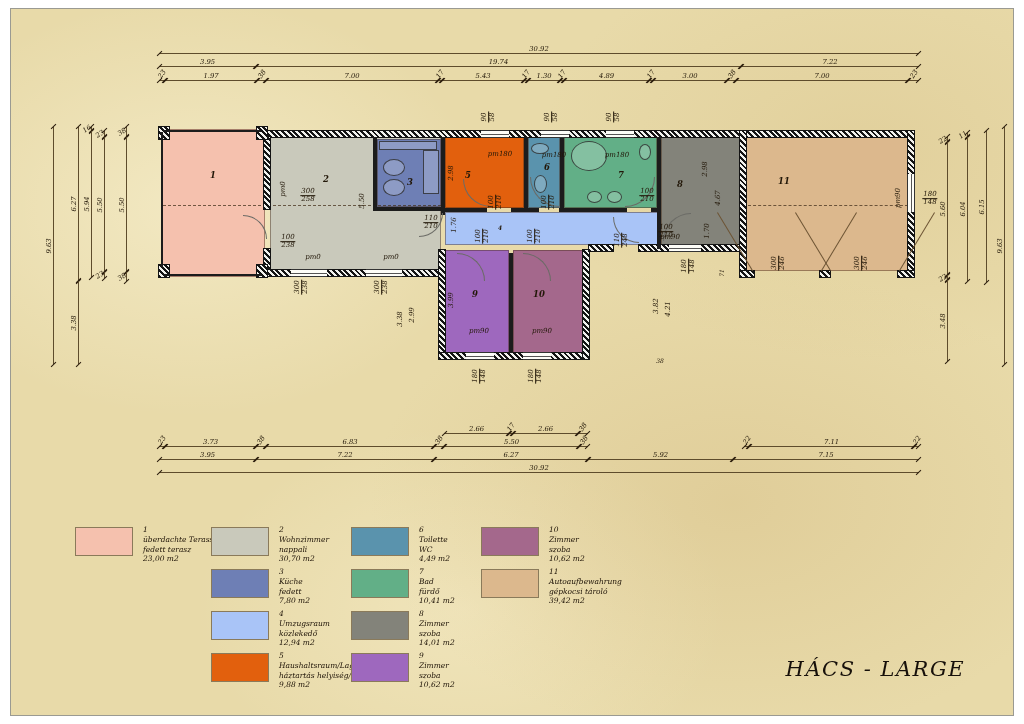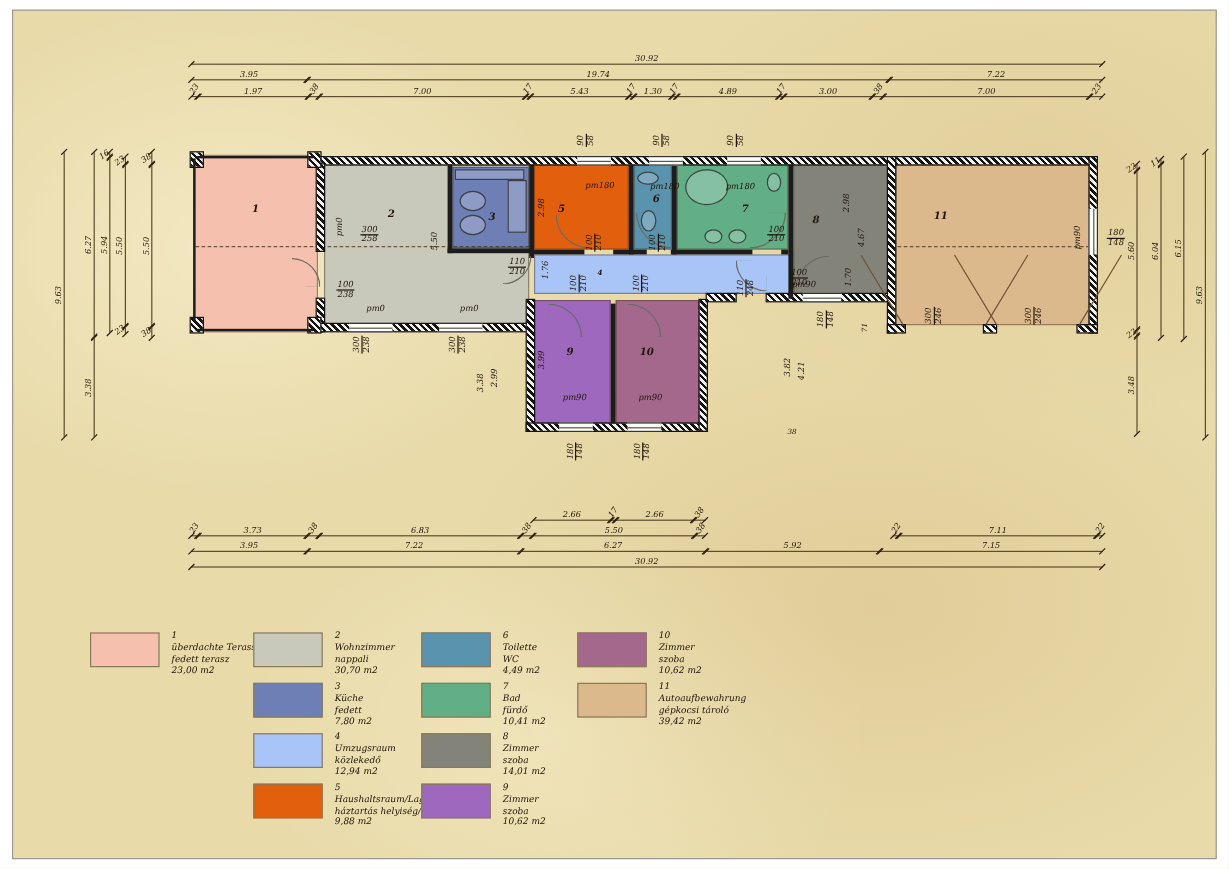--- a/index.html
+++ b/index.html
@@ -517,14 +517,15 @@
       </div>
       <div class="sw" style="left: 470px; top: 560px; background: rgb(220, 184, 141);"></div>
       <div class="ltxt" style="left: 538px; top: 558px;">
         <div>11</div>
         <div>Autoaufbewahrung</div>
         <div>gépkocsi tároló</div>
         <div>39,42 m2</div>
       </div>
     </div>
   <div id="title">
+    <div>HÁCS - LARGE</div>
   </div>
 </div>
 
 </body></html>

